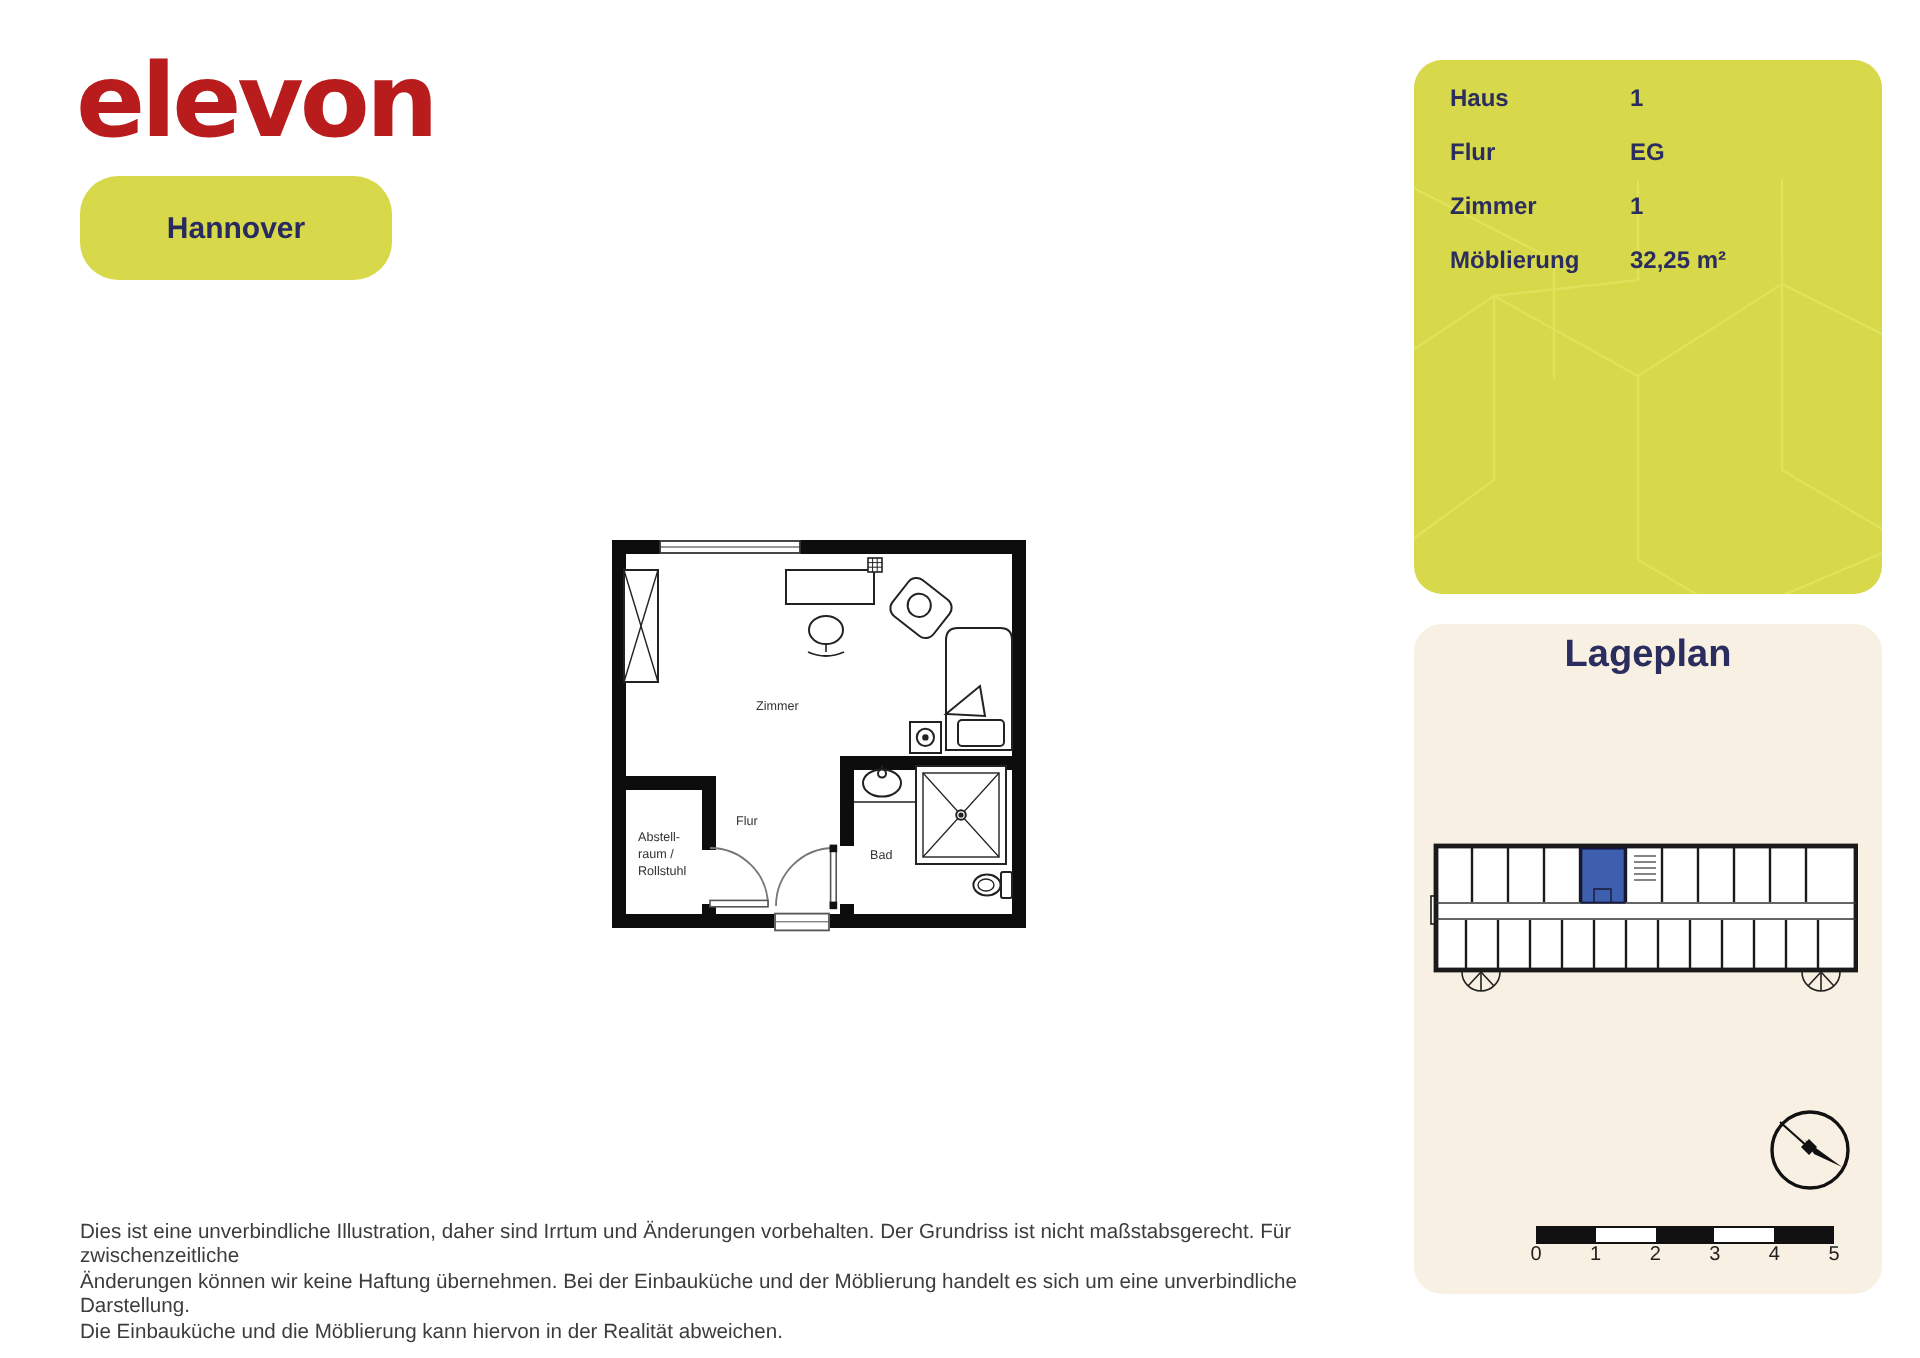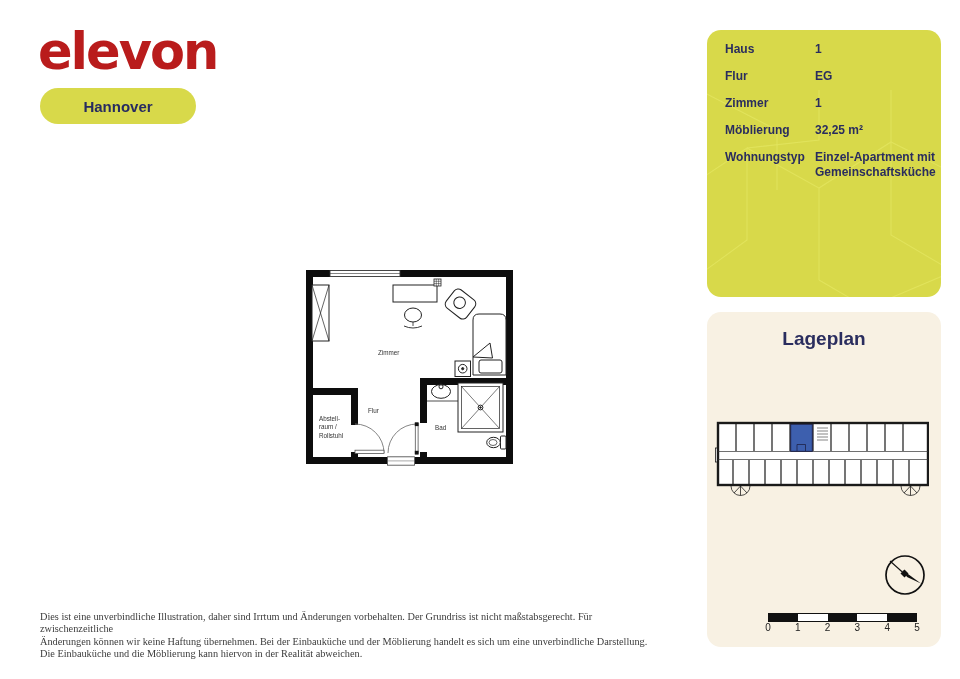--- a/index.html
+++ b/index.html
@@ -1,52 +1,52 @@
 <!DOCTYPE html>
 <html><head>
 <meta charset="utf-8">
 <style>
   html,body{margin:0;padding:0;background:#fff;}
   #page{position:relative;width:960px;height:679px;background:#ffffff;overflow:hidden;
         font-family:"Liberation Sans",sans-serif;color:#2a2d5e;}
   
   .logo{position:absolute;left:38px;top:22px;font-size:51px;font-weight:700;
         letter-spacing:-2px;color:#b91c1c;font-family:"DejaVu Sans",sans-serif;}
-  .pill{position:absolute;left:40px;top:88px;width:156px;height:36px;background:#d8d94a;
+  .pill{position:absolute;left:40px;top:88px;width:156px;height:52px;background:#d8d94a;
         border-radius:19px;display:flex;align-items:center;justify-content:center;
         font-size:15px;font-weight:700;color:#272b60;}
   
   .info-card{position:absolute;left:707px;top:30px;width:234px;height:267px;
              border-radius:14px;overflow:hidden;background:#d8d94a;}
   .info-header{position:relative;height:48px;background:#2a2d5c;color:#ffffff;
                display:flex;align-items:center;justify-content:center;font-size:18px;z-index:2;}
   .info-header .num{font-weight:700;margin-left:6px;}
   .info-pattern{position:absolute;left:0;top:0;width:234px;height:267px;z-index:0;}
   .info-body{position:relative;z-index:1;padding:12px 0 0 18px;}
   .info-row{display:flex;margin-bottom:12px;line-height:15px;}
   .info-row .lbl{width:90px;font-size:12px;font-weight:600;color:#2a2d5e;flex:none;}
   .info-row .val{font-size:12px;font-weight:600;color:#2a2d5e;white-space:pre-line;}
   
   .lage-card{position:absolute;left:707px;top:312px;width:234px;height:335px;
              border-radius:14px;background:#f8f1e3;}
-  .lage-title{text-align:center;padding-top:16px;font-size:19px;font-weight:700;color:#2a2d5e;}
+  .lage-title{text-align:center;padding-top:5px;font-size:19px;font-weight:700;color:#2a2d5e;}
   .siteplan{position:absolute;left:8px;top:108px;}
   .compass{position:absolute;left:175px;top:240px;}
   .scalebar{position:absolute;left:61px;top:301px;width:147px;height:7px;
             border:1px solid #111;display:flex;}
   .scalebar .seg{flex:1;}
   .seg.b{background:#111;}
   .seg.w{background:#fff;}
   .scale-labels{position:absolute;left:61px;top:310px;width:149px;height:14px;}
   .scale-labels span{position:absolute;transform:translateX(-50%);font-size:10px;color:#222;
                      font-family:"Liberation Sans",sans-serif;}
   
   .disclaimer{position:absolute;left:40px;top:611px;width:620px;font-size:10.3px;
               line-height:12.4px;color:#3c3c3c;white-space:pre-line;
-              font-family:Liberation Serif, serif;}
+              font-family:Liberation Sans, sans-serif;}
   
   .floorplan{position:absolute;left:300px;top:264px;}
   .fp-label{font-family:"Liberation Sans",sans-serif;font-size:6.3px;fill:#333;}
 </style>
 </head>
 <body>
 
 <div id="page">
 
   <div class="logo">elevon</div>
@@ -76,25 +76,20 @@
         <div class="lbl">Flur</div>
         <div class="val">EG</div>
       </div>
       <div class="info-row">
         <div class="lbl">Zimmer</div>
         <div class="val">1</div>
       </div>
       <div class="info-row">
         <div class="lbl">Möblierung</div>
         <div class="val">32,25 m²</div>
-      </div>
-      <div class="info-row">
-        <div class="lbl">Wohnungstyp</div>
-        <div class="val">Einzel-Apartment mit
-Gemeinschaftsküche</div>
       </div>
     </div>
   </div>
 
   <svg class="floorplan" width="220" height="205" viewBox="0 0 220 205" xmlns="http://www.w3.org/2000/svg">
 
     <g fill="#0d0d0d">
       <rect x="6" y="6" width="24" height="7"></rect>
       <rect x="100" y="6" width="113" height="7"></rect>
       <rect x="6" y="6" width="7" height="194"></rect>

